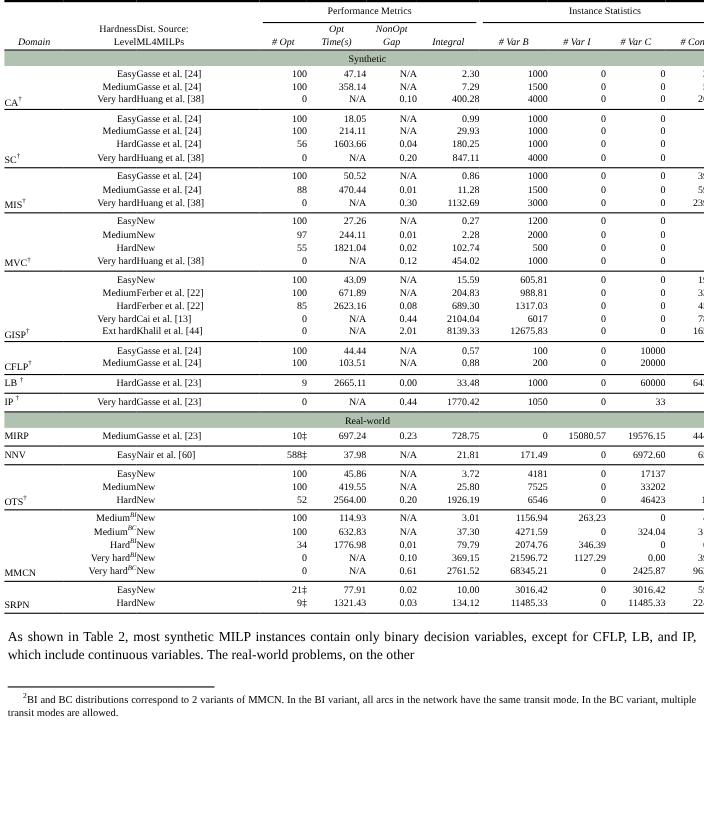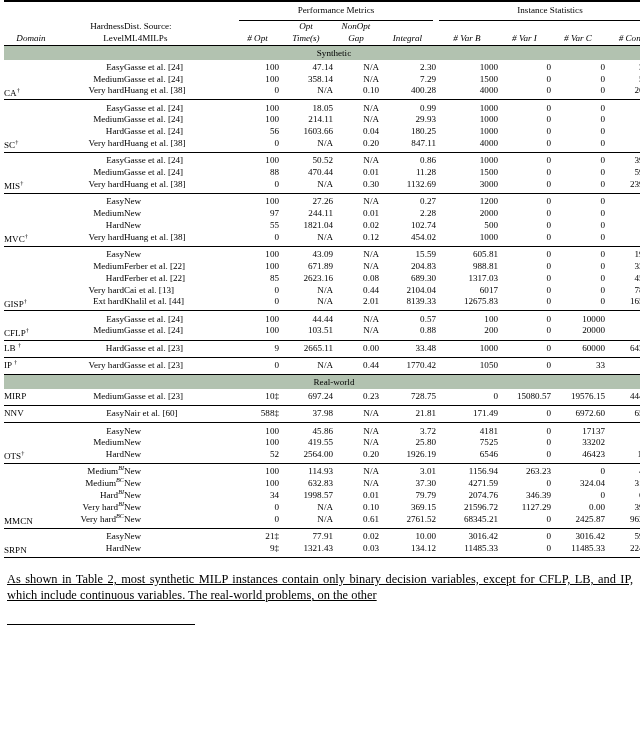--- a/index.html
+++ b/index.html
@@ -127,21 +127,20 @@
   tr.grp-first td { padding-top: 2.2px; }
   tr.grp-last  td { padding-bottom: 2.2px; }
 
   
   .bodytext {
     margin-top: 11px;
     font-size: 12.4px;
     line-height: 16.4px;
     text-align: justify;
     padding: 0 3px;
-    text-decoration: underline;
   }
   .fnrule {
     margin-top: 20px;
     width: 188px;
     height: 0;
     border-top: 1.1px solid #000;
     margin-left: 3px;
   }
   .footnote {
     margin-top: 6px;
@@ -618,21 +617,21 @@
           <td class="num">37.30</td>
           <td class="num">4271.59</td>
           <td class="num">0</td>
           <td class="num">324.04</td>
           <td class="num-last">3171.23</td>
         </tr>
         <tr class="">
           <td class="hard">Hard<sup class="ital">BI</sup></td>
           <td class="src">New</td>
           <td class="num">34</td>
-          <td class="num">1998.57</td>
+          <td class="num">1776.98</td>
           <td class="num">0.01</td>
           <td class="num">79.79</td>
           <td class="num">2074.76</td>
           <td class="num">346.39</td>
           <td class="num">0</td>
           <td class="num-last">642.57</td>
         </tr>
         <tr class="">
           <td class="hard">Very hard<sup class="ital">BI</sup></td>
           <td class="src">New</td>
@@ -688,14 +687,15 @@
         <tr class="botrule">
           <td colspan="11"></td>
         </tr>
       </tbody>
   </table>
 
   <p class="bodytext">As shown in Table 2, most synthetic MILP instances contain only binary decision variables, except for CFLP, LB, and IP, which include continuous variables.  The real-world problems, on the other</p>
 
   <div class="fnrule"></div>
 
+  <p class="footnote"><sup>2</sup><span>BI and BC distributions correspond to 2 variants of MMCN. In the BI variant, all arcs in the network have the same transit mode. In the BC variant, multiple transit modes are allowed.</span></p>
 
 </div>
 
 </body></html>

